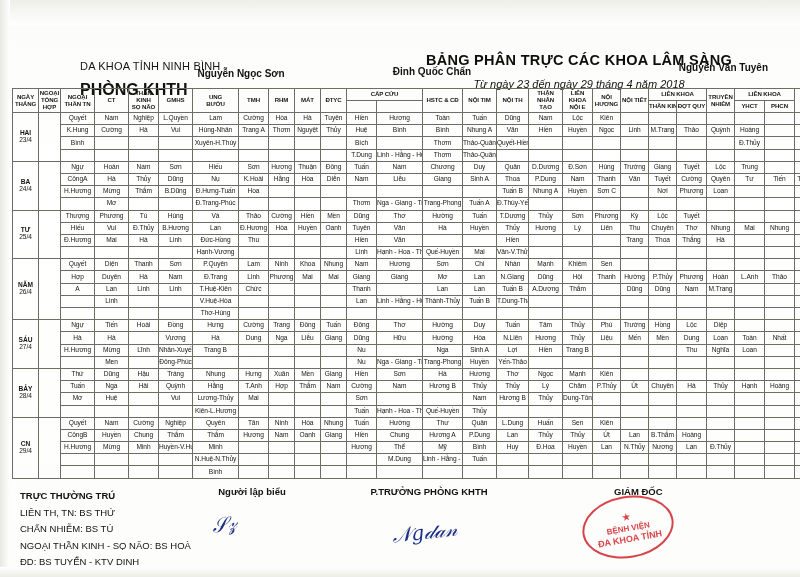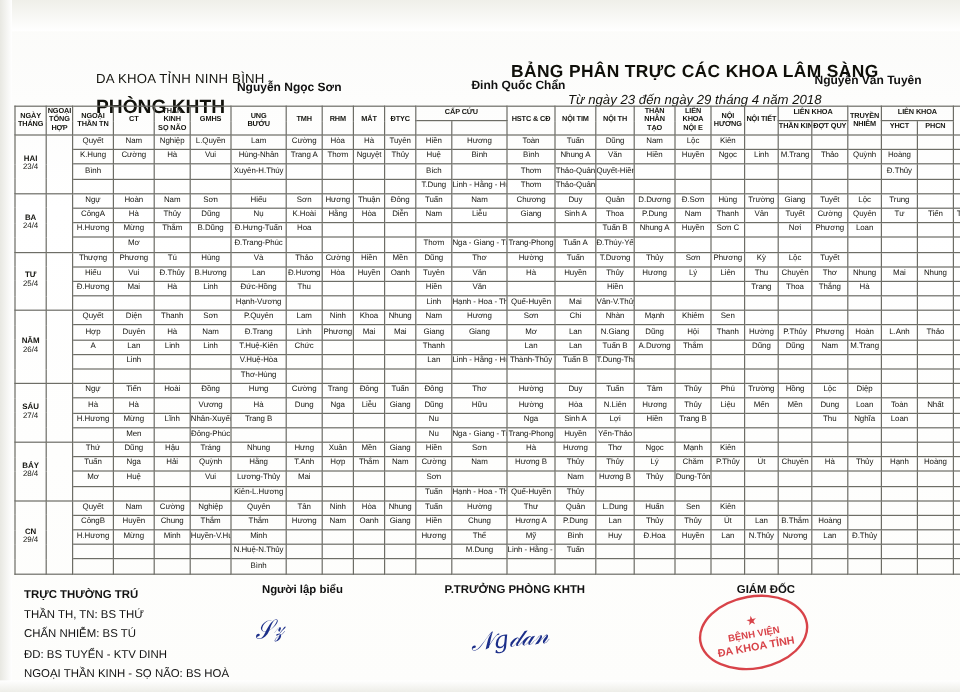--- a/index.html
+++ b/index.html
@@ -1000,24 +1000,24 @@
             <td></td>
             <td></td>
           </tr>
         </tbody>
     </table>
   </div>
 
   <div class="footer">
     <div class="f-left">
         <div style="font-weight: bold;">TRỰC THƯỜNG TRÚ</div>
-        <div>THẦN TH, TN: BS THỨ</div>
+        <div>LIÊN TH, TN: BS THỨ</div>
         <div>CHẤN NHIỄM: BS TÚ</div>
+        <div>NGOẠI THẦN KINH - SỌ NÃO: BS HOÀ</div>
         <div>ĐD: BS TUYỂN - KTV DINH</div>
-        <div>NGOẠI THẦN KINH - SỌ NÃO: BS HOÀ</div>
       </div>
 
     <div class="f-sign1">
       <div class="sig-title">Người lập biểu</div>
     </div>
     <div class="f-sign2">
       <div class="sig-title">P.TRƯỞNG PHÒNG KHTH</div>
     </div>
     <div class="f-sign3">
       <div class="sig-title">GIÁM ĐỐC</div>

